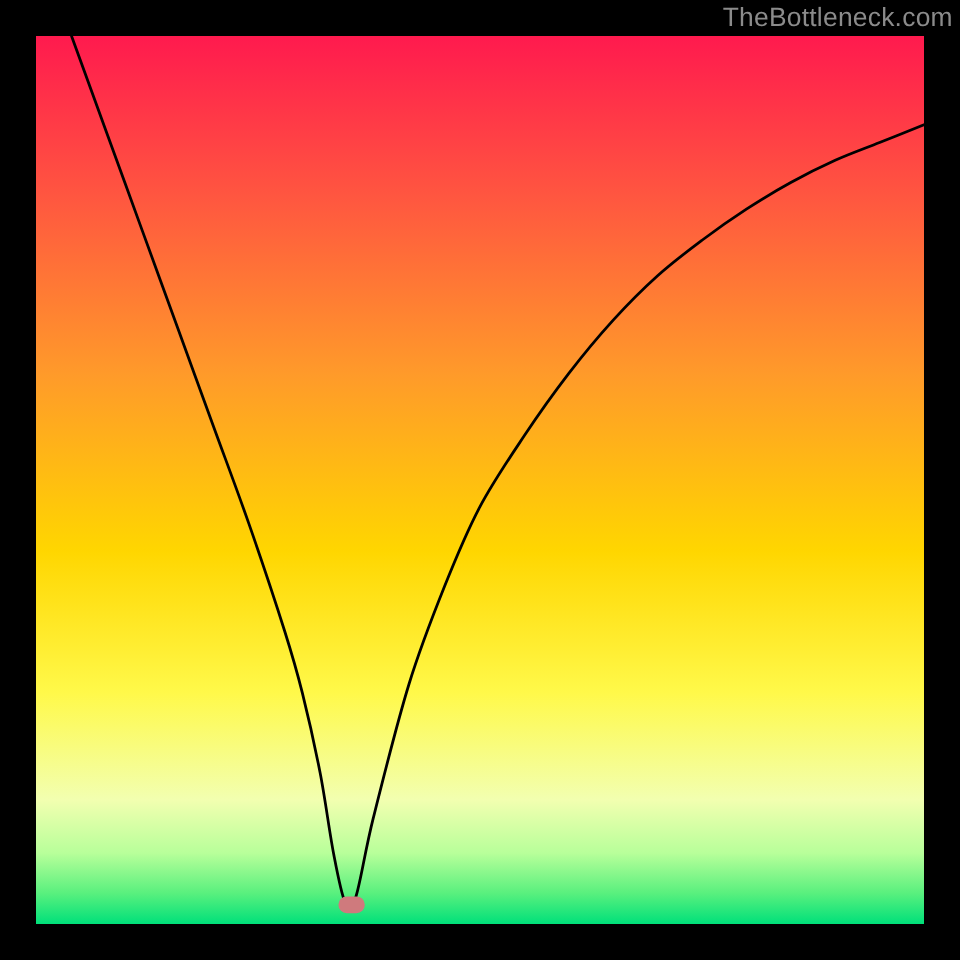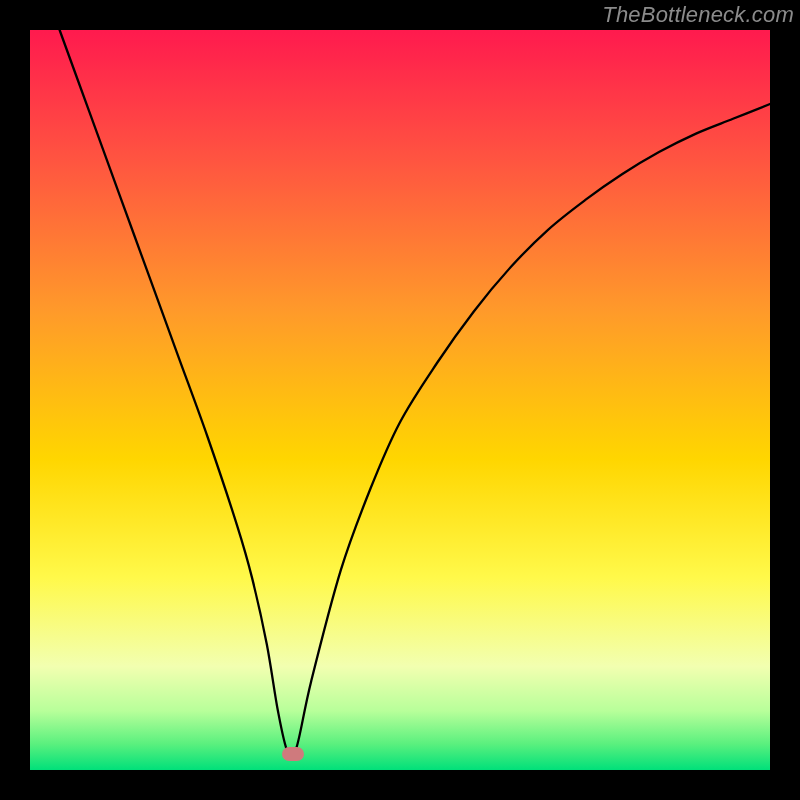--- a/index.html
+++ b/index.html
@@ -27,21 +27,20 @@
   }
   .watermark {
     position: absolute;
     top: 2px;
     right: 6px;
     color: #8b8b8b;
     font-size: 22px;
     font-weight: 500;
     letter-spacing: 0.2px;
     user-select: none;
-    font-style: italic;
   }
   .marker {
     position: absolute;
     width: 22px;
     height: 14px;
     background: #cf7a7d;
     border-radius: 7px;
     transform: translate(-50%, -50%);
   }
   svg.curve {

